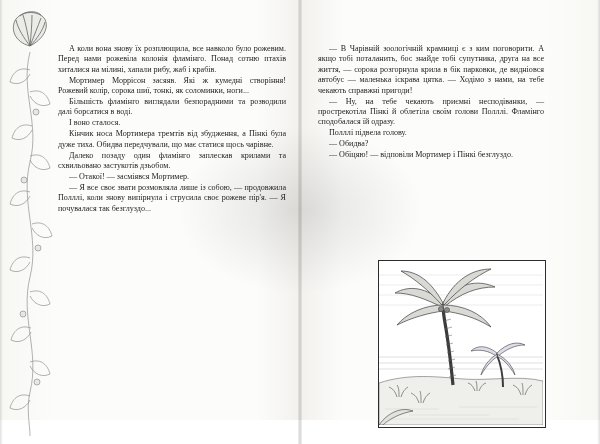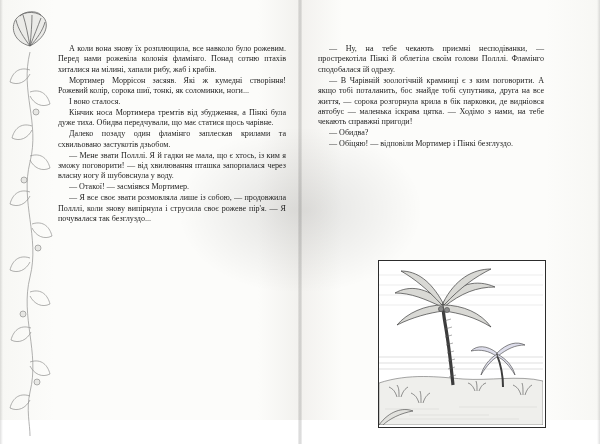--- a/index.html
+++ b/index.html
@@ -157,38 +157,39 @@
           <circle cx="32" cy="196" r="3" fill="#d8d8d4"></circle>
           <circle cx="17" cy="262" r="3" fill="#d8d8d4"></circle>
           <circle cx="31" cy="330" r="3" fill="#d8d8d4"></circle>
         </g>
       </svg>
     </div>
 
     <div class="text-col">
       <p>А коли вона знову їх розплющила, все навколо було рожевим. Перед нами рожевіла колонія фламінго. Понад сотню птахів хиталися на мілині, хапали рибу, жаб і крабів.</p>
       <p>Мортимер Моррісон засяяв. Які ж кумедні створіння! Рожевий колір, сорока шиї, тонкі, як соломинки, ноги...</p>
+      <p>Більшість фламінго виглядали безпорадними та розводили далі борсатися в воді.</p>
       <p>І воно сталося.</p>
       <p>Кінчик носа Мортимера тремтів від збудження, а Пінкі була дуже тиха. Обидва передчували, що має статися щось чарівне.</p>
       <p>Далеко позаду один фламінго заплескав крилами та схвильовано застукотів дзьобом.</p>
-      <p>— Мене звати Полллі. Я й гадки не мала, що є хтось, із ким я зможу поговорити! — від хвилювання пташка запорпалася через власну ногу й шубовснула у воду.</p>
       <p>— Отакої! — засміявся Мортимер.</p>
       <p>— Я все своє звати розмовляла лише із собою, — продовжила Полллі, коли знову випірнула і струсила своє рожеве пір'я. — Я почувалася так безглуздо...</p>
     </div>
   </div>
 
   <div class="page page-right">
     <div class="page-edge-r"></div>
   </div>
 
   <div class="gutter"></div>
 
   <div class="text-col-right">
+    <p>— В Чарівній зоологічній крамниці є з ким поговорити. А якщо тобі поталанить, бос знайде тобі супутника, друга на все життя, — сорока розгорнула крила в бік парковки, де видніовся автобус — маленька іскрава цятка. — Ходімо з нами, на тебе чекають справжні пригоди!</p>
     <p>— Ну, на тебе чекають приємні несподіванки, — прострекотіла Пінкі й облетіла своїм голови Полллі. Фламінго сподобалася їй одразу.</p>
-    <p>— В Чарівній зоологічній крамниці є з ким поговорити. А якщо тобі поталанить, бос знайде тобі супутника, друга на все життя, — сорока розгорнула крила в бік парковки, де видніовся автобус — маленька іскрава цятка. — Ходімо з нами, на тебе чекають справжні пригоди!</p>
+    <p>Полллі підвела голову.</p>
     <p>— Обидва?</p>
     <p>— Обіцяю! — відповіли Мортимер і Пінкі безглуздо.</p>
   </div>
 
   <div class="illus">
     <svg viewBox="0 0 164 164" width="164" height="164">
       <rect x="0" y="0" width="164" height="164" fill="#ffffff"></rect>
 
       <g stroke="#cfcfcf" stroke-width="0.4">
         <path d="M0 14 H164 M0 24 H164 M0 34 H164 M0 44 H164"></path>

